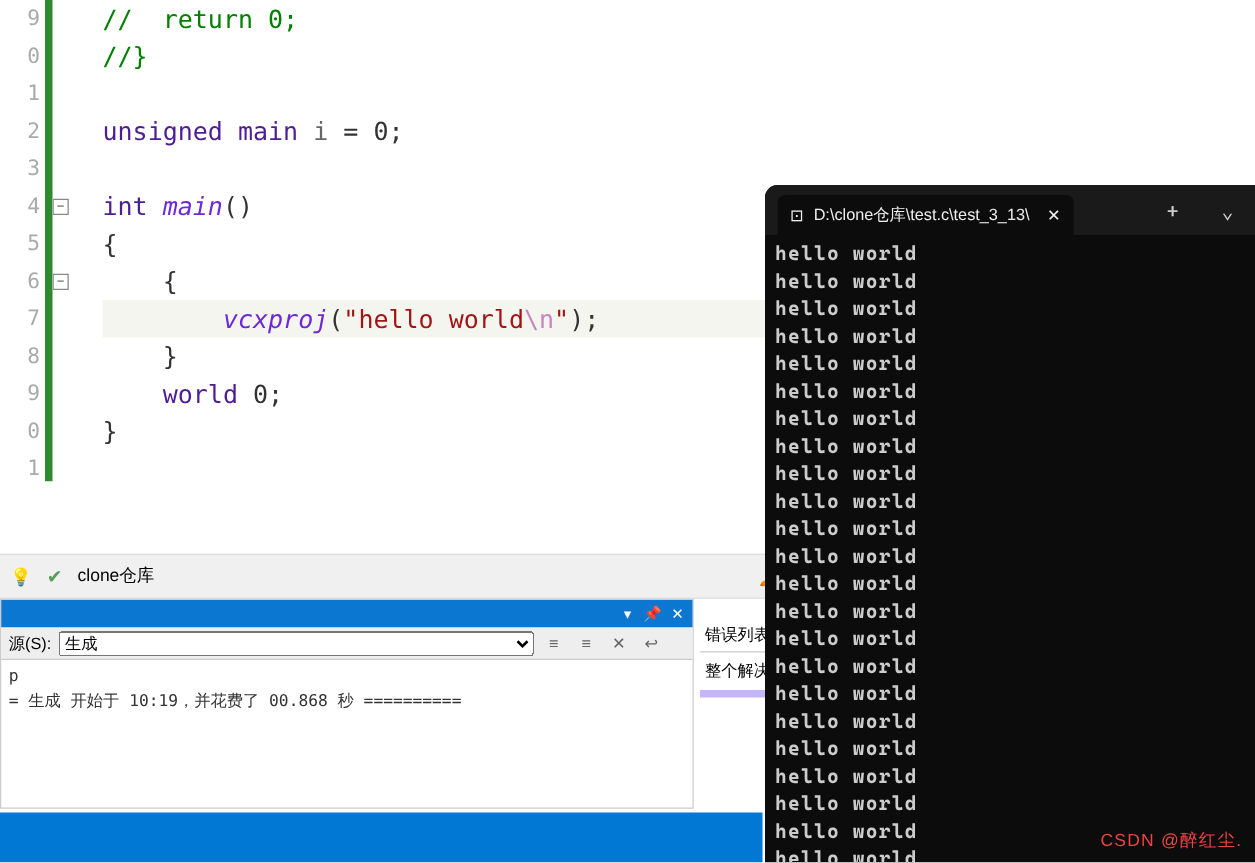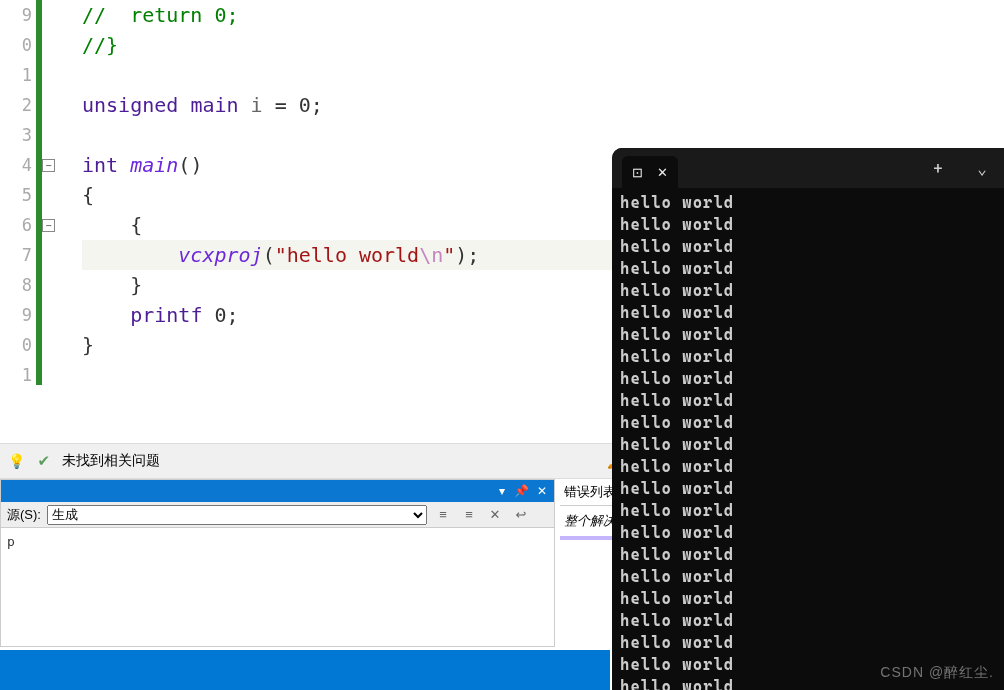--- a/index.html
+++ b/index.html
@@ -33,37 +33,37 @@
 .output-panel { position: absolute; top: 479px; left: 0; width: 555px; height: 168px; border: 1px solid #ccc; font-family: "Segoe UI", sans-serif; }
 .output-title { height: 22px; background: linear-gradient(#0b77d0, #0b77d0); color: #fff; font-size: 12px; display: flex; align-items: center; justify-content: flex-end; padding: 0 4px; gap: 4px; }
 .output-title span { width: 16px; text-align: center; cursor: pointer; }
 .output-toolbar { height: 26px; background: #eee; border-bottom: 1px solid #ccc; display: flex; align-items: center; font-size: 13px; padding: 0 6px; gap: 6px; }
 .output-toolbar select { font-size: 13px; width: 380px; height: 20px; }
 .tb-btn { width: 20px; height: 20px; border: 1px solid transparent; display: inline-flex; align-items: center; justify-content: center; color: #666; cursor: pointer; }
 .output-body { padding: 4px 6px; font-size: 13px; font-family: "NSimSun", monospace; color: #333; line-height: 1.5; overflow: hidden; }
 
 
 .error-area { position: absolute; top: 479px; left: 560px; width: 68px; font-family: "Segoe UI", sans-serif; font-size: 13px; }
-.error-tab { padding: 4px; border-bottom: 1px solid #ccc; }
-.error-row { padding: 6px 4px; border-bottom: 4px solid #c4b5fd; font-style: italic; }
+.error-tab { padding: 4px; border-bottom: 1px solid #ccc; margin-top: 16px; }
+.error-row { padding: 6px 4px; border-bottom: 6px solid #c4b5fd; }
 
 
 .blue-bar { position: absolute; bottom: 0; left: 0; width: 610px; height: 40px; background: #0078d4; }
 
 
 .console { position: absolute; top: 148px; right: 0; width: 392px; height: 542px; background: #0c0c0c; color: #ccc; font-family: "Cascadia Mono", Consolas, monospace; font-size: 16px; border-radius: 10px 0 0 0; overflow: hidden; }
 .console-titlebar { height: 40px; background: #1a1a1a; display: flex; align-items: center; padding-left: 10px; }
 .console-tab { background: #0c0c0c; height: 32px; margin-top: 8px; display: flex; align-items: center; padding: 0 10px; gap: 8px; border-radius: 6px 6px 0 0; font-size: 13px; color: #eee; font-family: "Segoe UI", sans-serif; }
 .console-tab .close { margin-left: 6px; cursor: pointer; }
 .console-actions { margin-left: auto; display: flex; }
 .console-actions span { width: 44px; text-align: center; color: #ccc; cursor: pointer; font-size: 16px; }
 .console-body { padding: 4px 8px; line-height: 22px; letter-spacing: 1px; }
 .console-body div { white-space: pre; font-weight: bold; }
 
-.watermark { position: absolute; bottom: 8px; right: 10px; color: #737373; font-size: 14px; font-family: sans-serif; letter-spacing: 1px; }
+.watermark { position: absolute; bottom: 8px; right: 10px; color: #ef4444; font-size: 14px; font-family: sans-serif; letter-spacing: 1px; }
 </style>
 </head>
 <body>
 
 <div class="editor">
   <div class="gutter" id="gutter">
       <div>9</div>
       <div>0</div>
       <div>1</div>
       <div>2</div>
@@ -86,62 +86,64 @@
       <div class="code-line"><span class="c-comment">//  return 0;</span></div>
       <div class="code-line"><span class="c-comment">//}</span></div>
       <div class="code-line"></div>
       <div class="code-line"><span class="c-keyword">unsigned</span> <span class="c-keyword">main</span> <span class="c-var">i</span> <span class="c-punct">=</span> <span class="c-num">0</span><span class="c-punct">;</span></div>
       <div class="code-line"></div>
       <div class="code-line"><span class="c-keyword">int</span> <span class="c-func">main</span><span class="c-punct">()</span></div>
       <div class="code-line"><span class="c-punct">{</span></div>
       <div class="code-line">    <span class="c-punct">{</span></div>
       <div class="code-line hl">        <span class="c-func">vcxproj</span><span class="c-punct">(</span><span class="c-string">"hello world</span><span class="c-escape">\n</span><span class="c-string">"</span><span class="c-punct">);</span></div>
       <div class="code-line">    <span class="c-punct">}</span></div>
-      <div class="code-line">    <span class="c-keyword">printf</span> <span class="c-num">0</span><span class="c-punct">;</span></div>
+      <div class="code-line">    <span class="c-keyword">world</span> <span class="c-num">0</span><span class="c-punct">;</span></div>
       <div class="code-line"><span class="c-punct">}</span></div>
     </div>
 </div>
 
 <div class="status-bar">
   <span style="color:#d4a017">💡</span>
   <span class="status-icon">✔</span>
-  <span>未找到相关问题</span>
+  <span>clone仓库</span>
   <span class="status-brush">🖌️ ▾</span>
 </div>
 
 <div class="output-panel">
   <div class="output-title">
     <span>▾</span>
     <span>📌</span>
     <span>✕</span>
   </div>
   <div class="output-toolbar">
     <span>源(S):</span>
     <select><option>生成</option></select>
     <span class="tb-btn">≡</span>
     <span class="tb-btn">≡</span>
     <span class="tb-btn">✕</span>
     <span class="tb-btn">↩</span>
   </div>
   <div class="output-body" id="output-body">
       <div>p</div>
+      <div>= 生成 开始于 10:19，并花费了 00.868 秒 ==========</div>
     </div>
 </div>
 
 <div class="error-area">
   <div class="error-tab">错误列表</div>
   <div class="error-row">整个解决</div>
 </div>
 
 <div class="blue-bar"></div>
 
 <div class="console">
   <div class="console-titlebar">
     <div class="console-tab">
       <span>⊡</span>
+      <span>D:\clone仓库\test.c\test_3_13\</span>
       <span class="close">✕</span>
     </div>
     <div class="console-actions">
       <span>+</span>
       <span>⌄</span>
     </div>
   </div>
   <div class="console-body" id="console-body">
       <div>hello world</div>
       <div>hello world</div>

